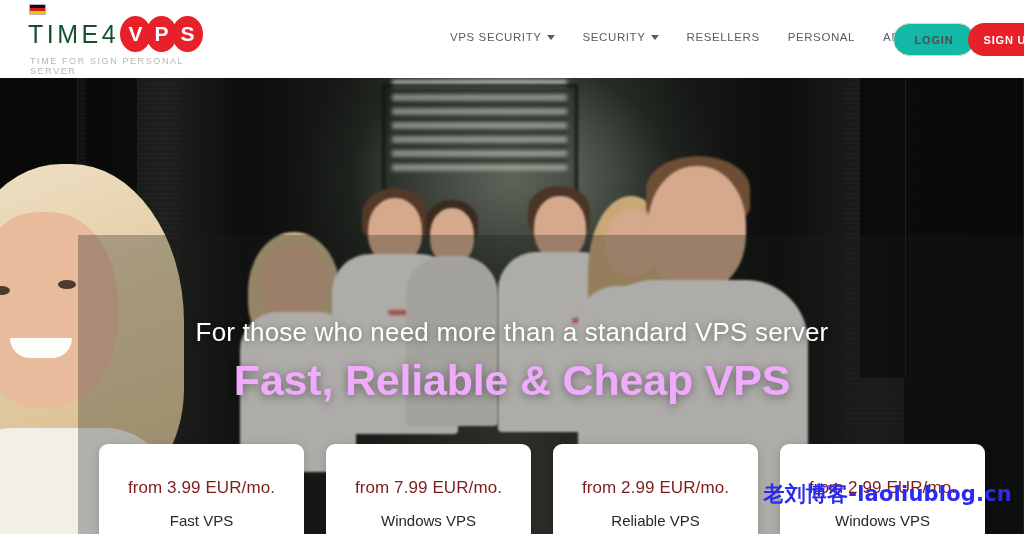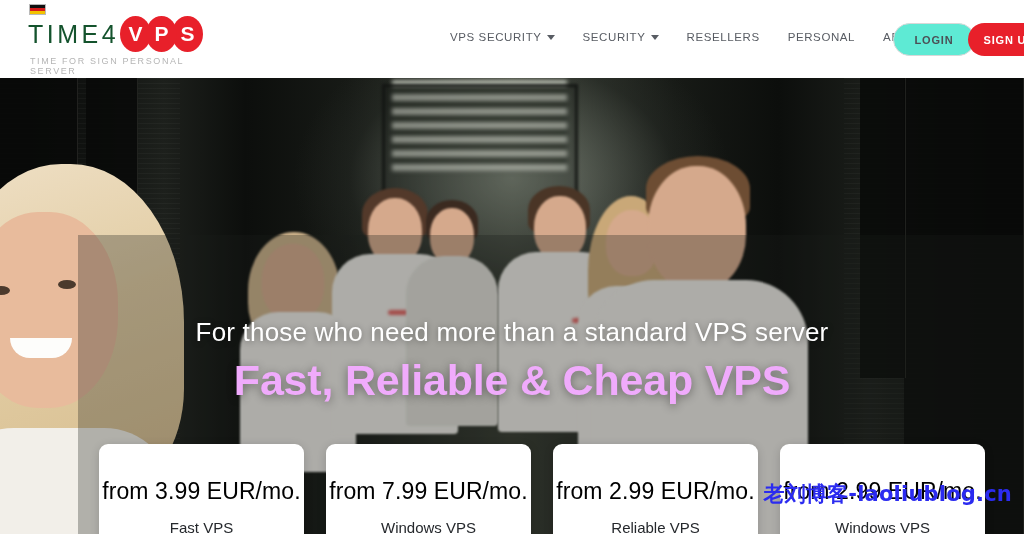--- a/index.html
+++ b/index.html
@@ -131,21 +131,21 @@
   }
 
   .login-btn {
     position: absolute;
     right: 49px;
     top: 23px;
     width: 82px;
     height: 33px;
     border: 1px solid #d8d8d8;
     border-radius: 17px;
-    background: #5eead4;
+    background: #14b8a6;
     color: #4c4f55;
     font-size: 11px;
     letter-spacing: 0.8px;
     font-weight: 700;
     display: flex;
     align-items: center;
     justify-content: center;
     cursor: pointer;
     font-family: "Liberation Sans", sans-serif;
   }
@@ -403,22 +403,22 @@
     background: #ffffff;
     border-radius: 9px;
     display: flex;
     flex-direction: column;
     align-items: center;
     padding-top: 34px;
     box-shadow: 0 2px 10px rgba(0,0,0,0.16);
   }
 
   .card-price {
-    font-size: 23px;
-    color: #000000;
+    font-size: 17px;
+    color: #7f1d1d;
     font-weight: 400;
     letter-spacing: 0.1px;
     font-family: "Liberation Sans", sans-serif;
   }
 
   .card-name {
     font-size: 15px;
     color: #25282c;
     margin-top: 14px;
     font-weight: 400;

